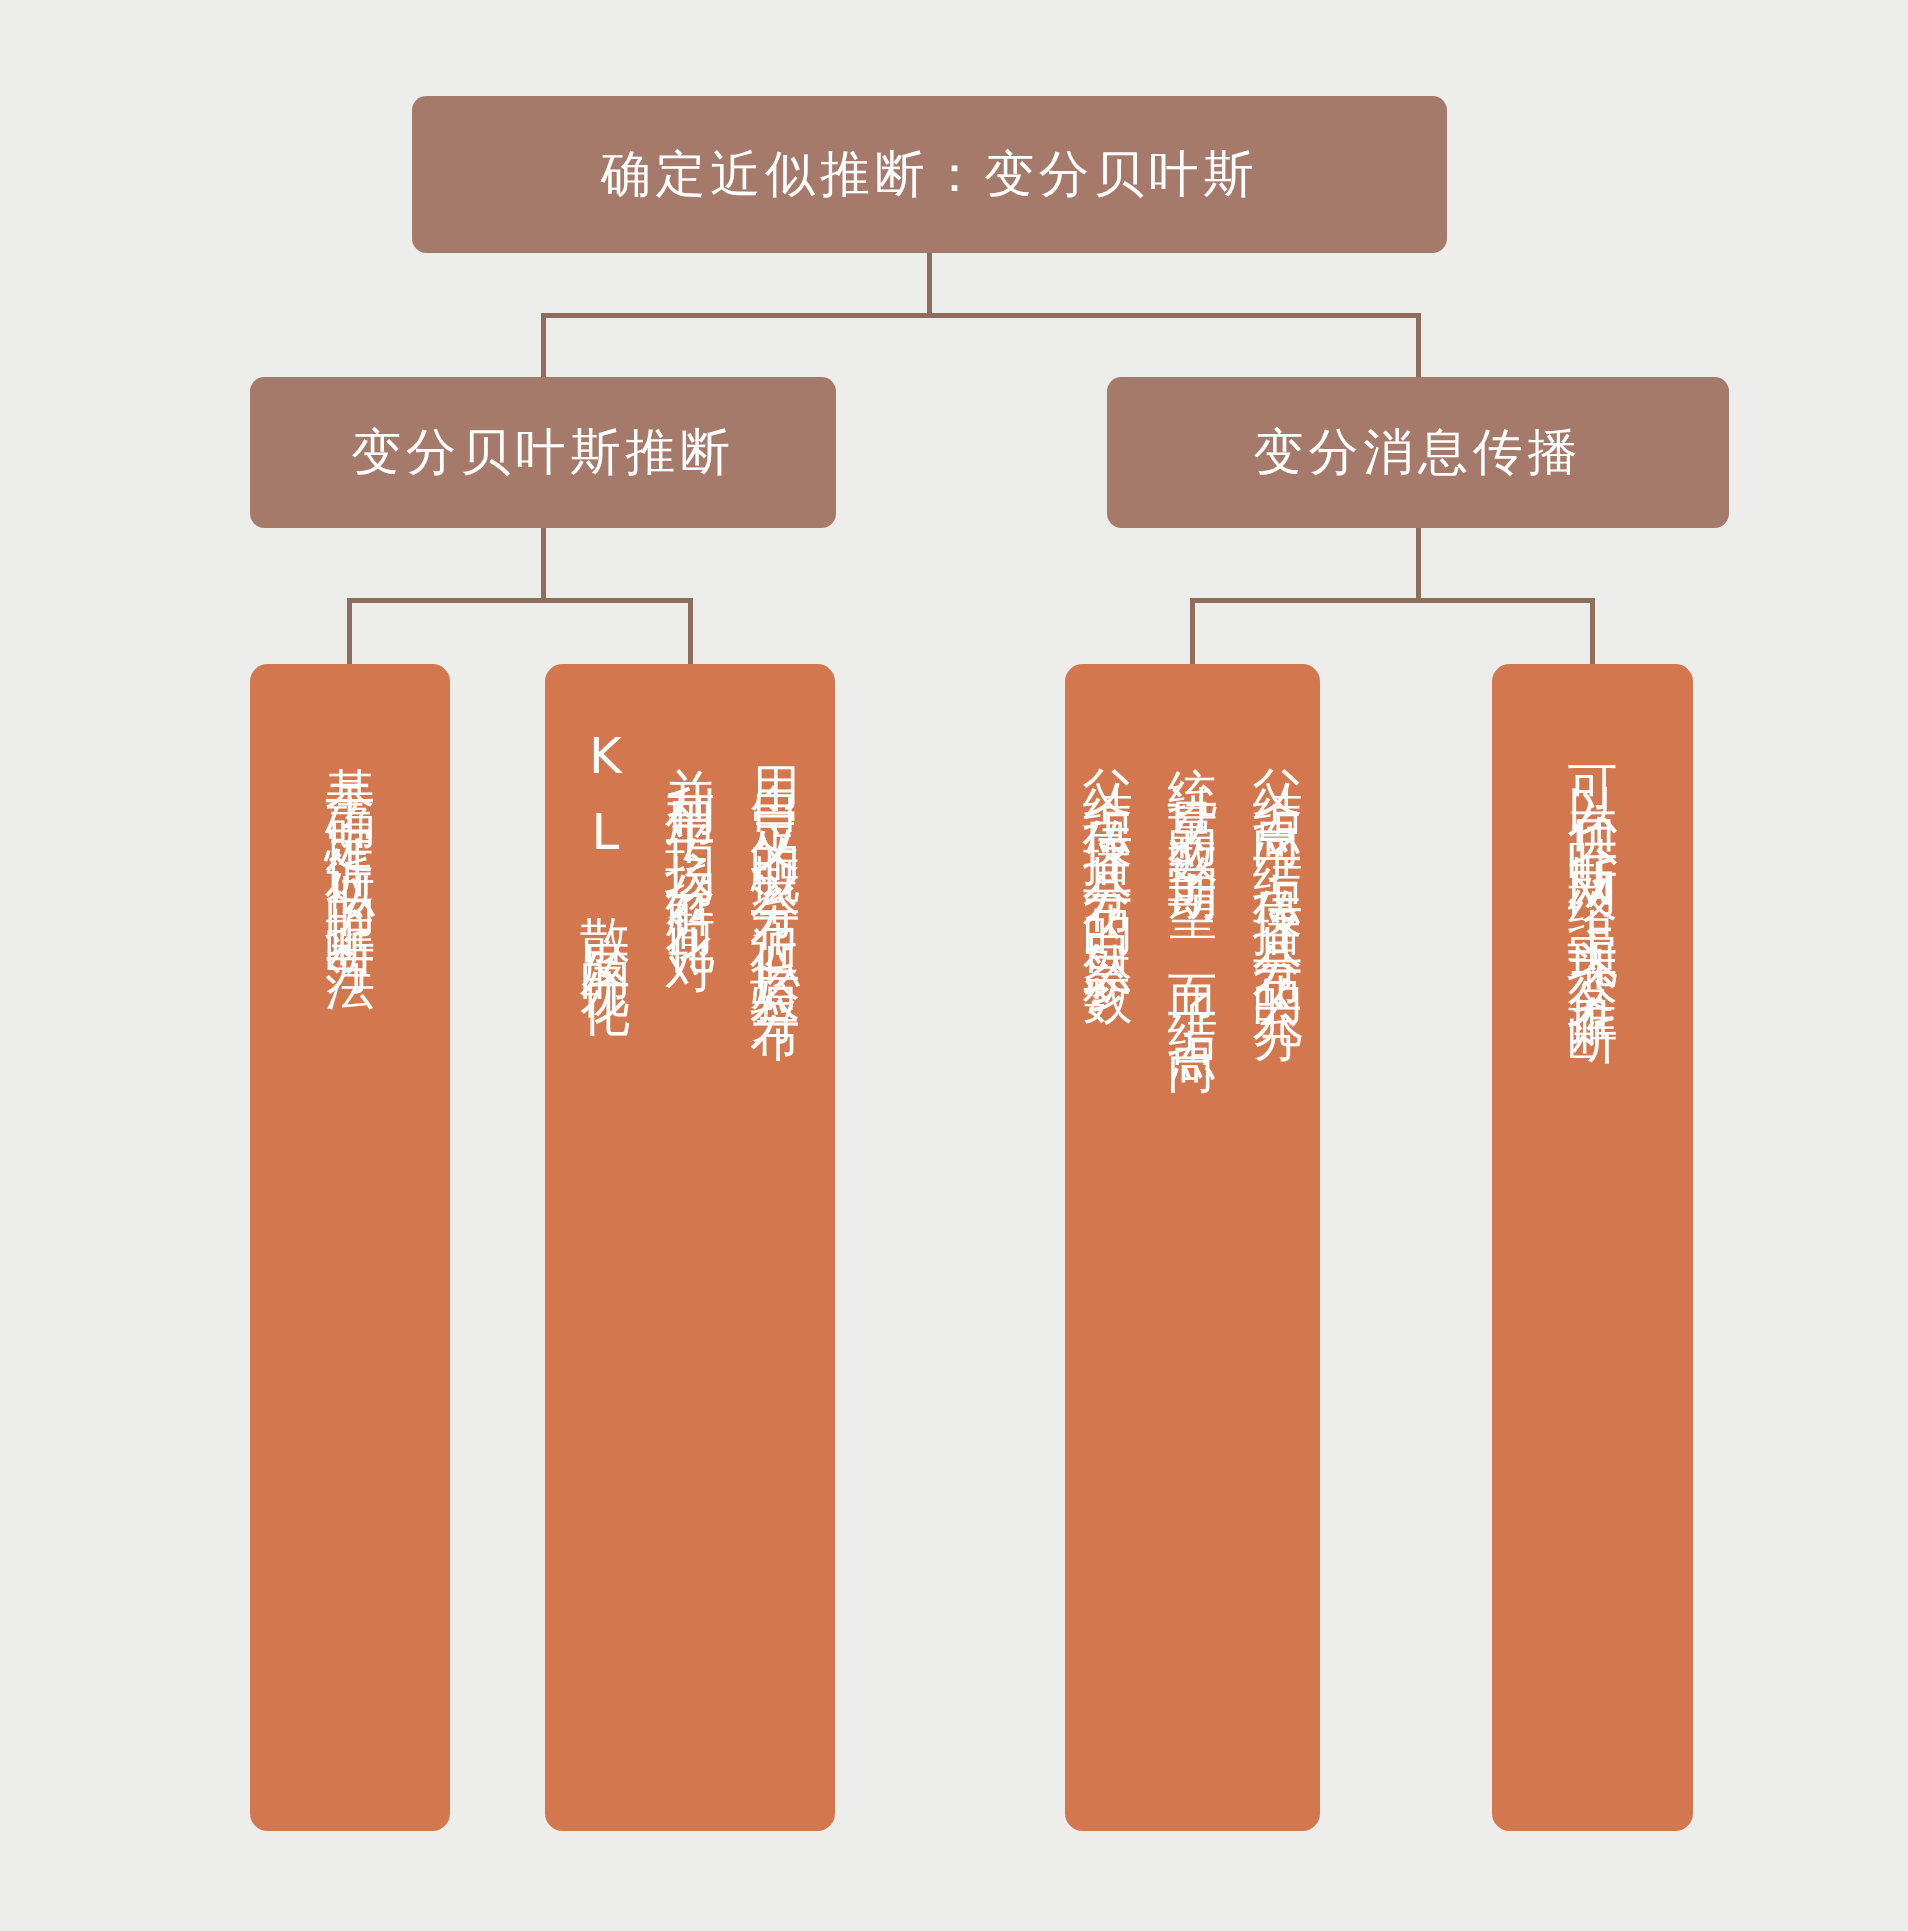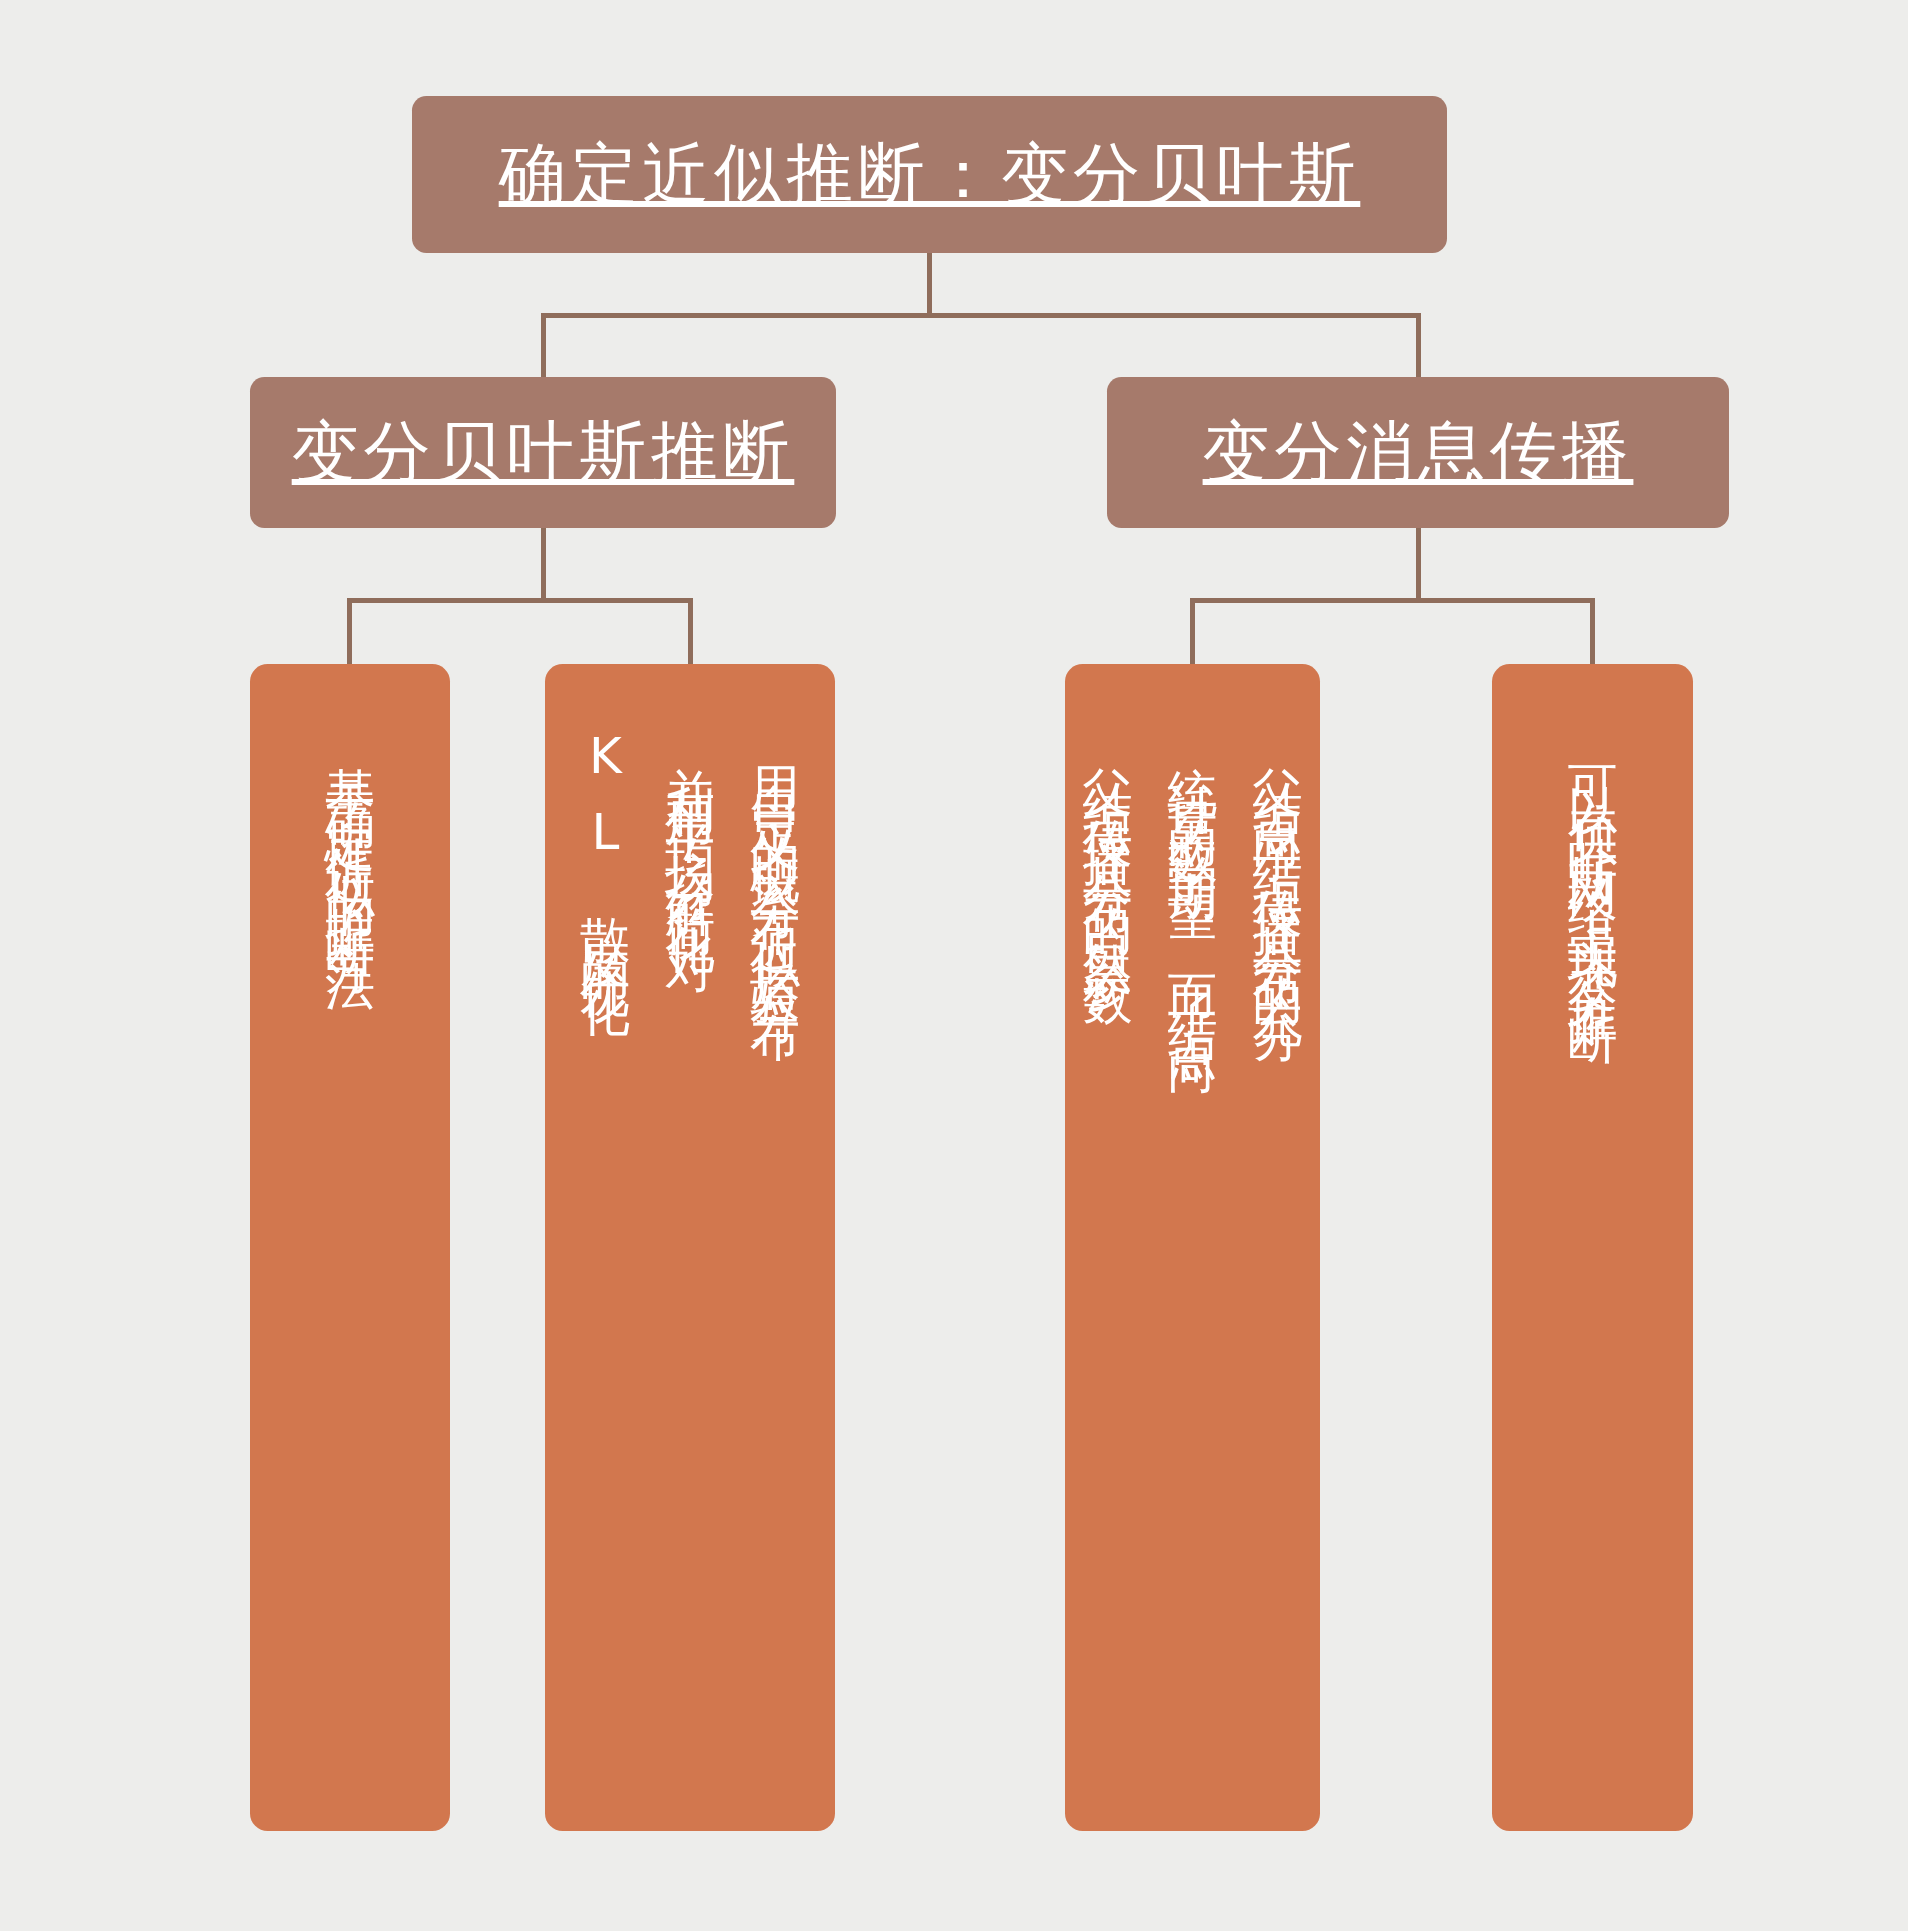--- a/index.html
+++ b/index.html
@@ -20,24 +20,23 @@
     display: flex;
     align-items: center;
     justify-content: center;
     color: #FFFFFF;
     box-sizing: border-box;
     text-align: center;
   }
   .branch {
     background: #A67A6B;
     border-radius: 14.4px;
-    font-size: 67px;
+    font-size: 50px;
     font-weight: 500;
     letter-spacing: 4.8px;
-    text-decoration: underline;
   }
   .leaf {
     position: absolute;
     background: #D2774E;
     border-radius: 17.6px;
     display: flex;
     justify-content: center;
     align-items: flex-start;
     padding-top: 63px;
     box-sizing: border-box;

